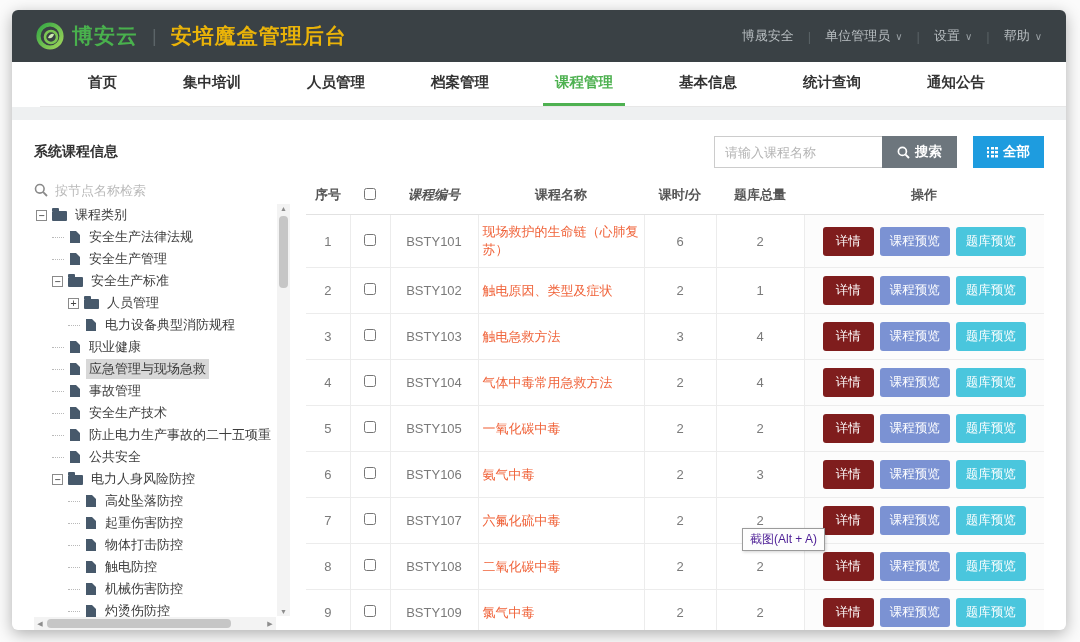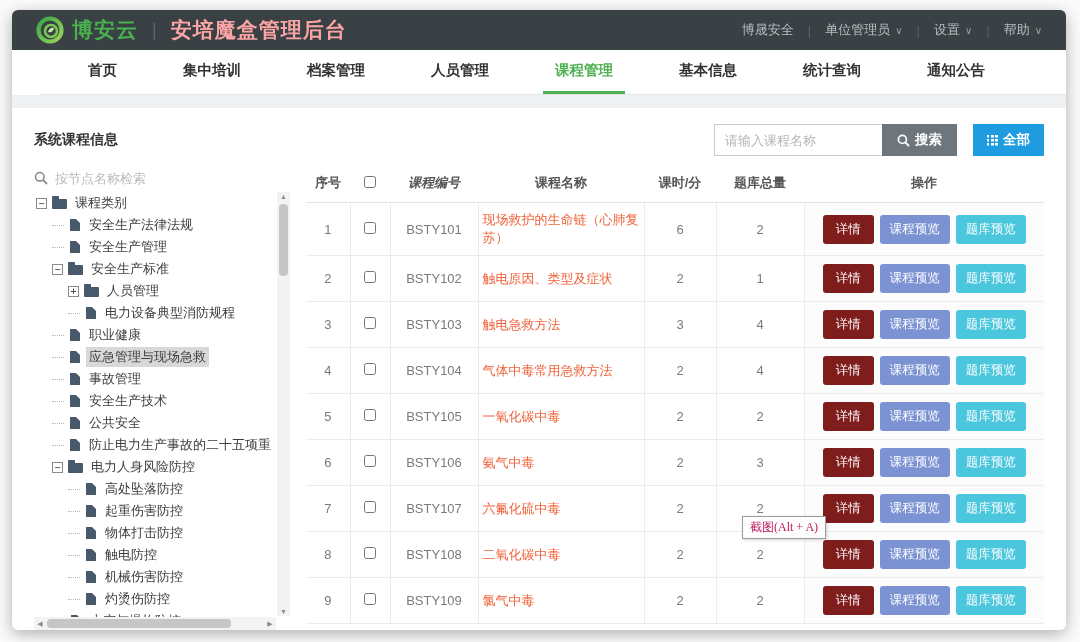--- a/index.html
+++ b/index.html
@@ -3,26 +3,26 @@
 <meta charset="utf-8">
 <style>
   * { margin:0; padding:0; box-sizing:border-box; }
   html,body { width:1080px; height:642px; }
   body { font-family:"Liberation Sans","DejaVu Sans",sans-serif; background:#fbfbfb; position:relative; overflow:hidden; }
   .card { position:absolute; left:12px; top:10px; width:1054px; height:620px; background:#fff;
           border-radius:6px; box-shadow:0 4px 16px rgba(0,0,0,.30); overflow:hidden;
           display:flex; flex-direction:column; }
 
   
-  .appbar { height:40px; background:#3a4145; display:flex; align-items:center; padding:16px 24px; flex:none; }
+  .appbar { height:52px; background:#3a4145; display:flex; align-items:center; padding:16px 24px; flex:none; }
   .brand { display:flex; align-items:center; gap:8px; }
   .logo { width:28px; height:28px; flex:none; }
   .brand-name { color:#49b14d; font-size:21px; font-weight:bold; letter-spacing:1px; }
   .brand-sep { color:#5b6468; font-size:18px; margin:0 6px; }
-  .app-title { color:#fca5a5; font-size:21px; font-weight:bold; letter-spacing:1px; }
+  .app-title { color:#eab308; font-size:21px; font-weight:bold; letter-spacing:1px; }
   .appbar-right { margin-left:auto; display:flex; align-items:center; gap:14px; color:#b8bec1; font-size:13px; }
   .appbar-right .sep { color:#596165; }
   .menu-item { display:flex; align-items:center; gap:5px; cursor:pointer; }
   .caret { font-size:10px; color:#9aa1a5; }
 
   
   .nav { height:45px; background:#fff; display:flex; align-items:stretch; padding-left:36px;
          border-bottom:1px solid #e7e7e7; flex:none;margin-left:28px; }
   .tab { display:flex; align-items:center; padding:0 12px; margin-right:42px; font-size:14.5px;
          font-weight:bold; color:#333; cursor:pointer; border-bottom:3px solid transparent; }
@@ -89,21 +89,21 @@
   .col-seq { width:44px; } .col-chk { width:40px; } .col-code { width:88px;font-style:italic; }
   .col-hours { width:72px; } .col-qty { width:88px; } .col-ops { width:240px; }
   input[type="checkbox"] { width:12px; height:12px; accent-color:#bbb; }
   .rbtn { display:inline-block; border:none; border-radius:3px; color:#fff; font-size:12.5px;
           padding:6px 10px; margin:0 3px; cursor:pointer; }
   .rbtn-detail { background:#7f1d1d; padding:6px 13px; }
   .rbtn-course { background:#7b92d3; }
   .rbtn-bank   { background:#4ac6dd; }
 
   .tooltip { position:absolute; left:436px; top:352px; background:#fdfdfd; border:1px solid #9b9b9b;
-             font-size:12px; color:#be185d; padding:2px 7px; box-shadow:1px 1px 3px rgba(0,0,0,.18); z-index:5; white-space:nowrap;font-family:Liberation Serif, serif; }
+             font-size:12px; color:#4c1d95; padding:2px 7px; box-shadow:1px 1px 3px rgba(0,0,0,.18); z-index:5; white-space:nowrap; }
 
   .mag { flex:none; }
 </style>
 </head>
 <body>
 
 <div class="card">
 
   <div class="appbar">
     <div class="brand">
@@ -138,22 +138,22 @@
       <span class="menu-item">
         <span>帮助</span>
         <span class="caret">∨</span>
       </span>
     </div>
   </div>
 
   <div class="nav">
       <div class="tab">首页</div>
       <div class="tab">集中培训</div>
+      <div class="tab">人员管理</div>
       <div class="tab">档案管理</div>
-      <div class="tab">人员管理</div>
       <div class="tab active">课程管理</div>
       <div class="tab">基本信息</div>
       <div class="tab">统计查询</div>
       <div class="tab">通知公告</div>
     </div>
   <div class="strip"></div>
 
   <div class="content">
 
     <div class="content-top">
@@ -232,26 +232,26 @@
                 <span class="tree-label">事故管理</span>
               </div>
               <div class="tree-node" style="padding-left: 18px;">
                 <span class="expander-spacer"></span>
                 <span class="icon-file"></span>
                 <span class="tree-label">安全生产技术</span>
               </div>
               <div class="tree-node" style="padding-left: 18px;">
                 <span class="expander-spacer"></span>
                 <span class="icon-file"></span>
+                <span class="tree-label">防止电力生产事故的二十五项重</span>
+              </div>
+              <div class="tree-node" style="padding-left: 18px;">
+                <span class="expander-spacer"></span>
+                <span class="icon-file"></span>
                 <span class="tree-label">公共安全</span>
-              </div>
-              <div class="tree-node" style="padding-left: 18px;">
-                <span class="expander-spacer"></span>
-                <span class="icon-file"></span>
-                <span class="tree-label">防止电力生产事故的二十五项重</span>
               </div>
               <div class="tree-node" style="padding-left: 18px;">
                 <span class="expander">−</span>
                 <span class="icon-folder"></span>
                 <span class="tree-label">电力人身风险防控</span>
               </div>
               <div class="tree-node" style="padding-left: 34px;">
                 <span class="expander-spacer"></span>
                 <span class="icon-file"></span>
                 <span class="tree-label">高处坠落防控</span>

